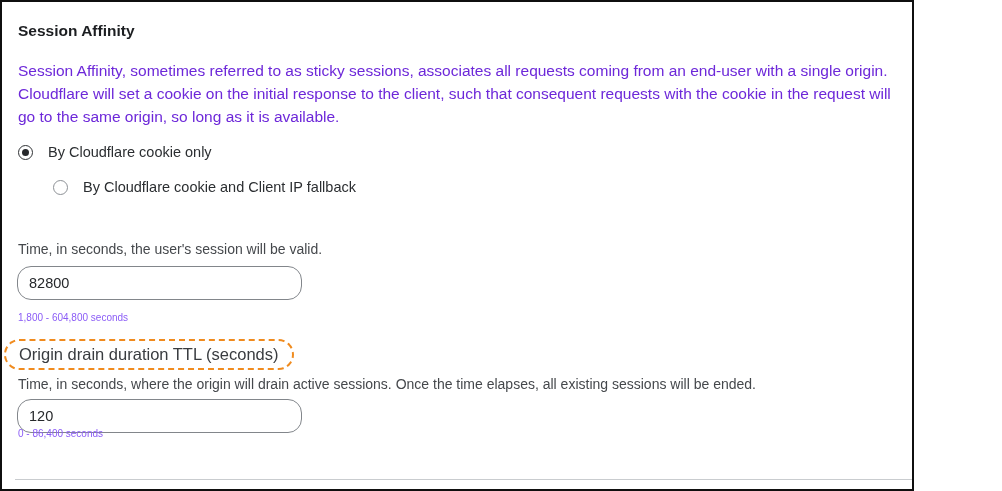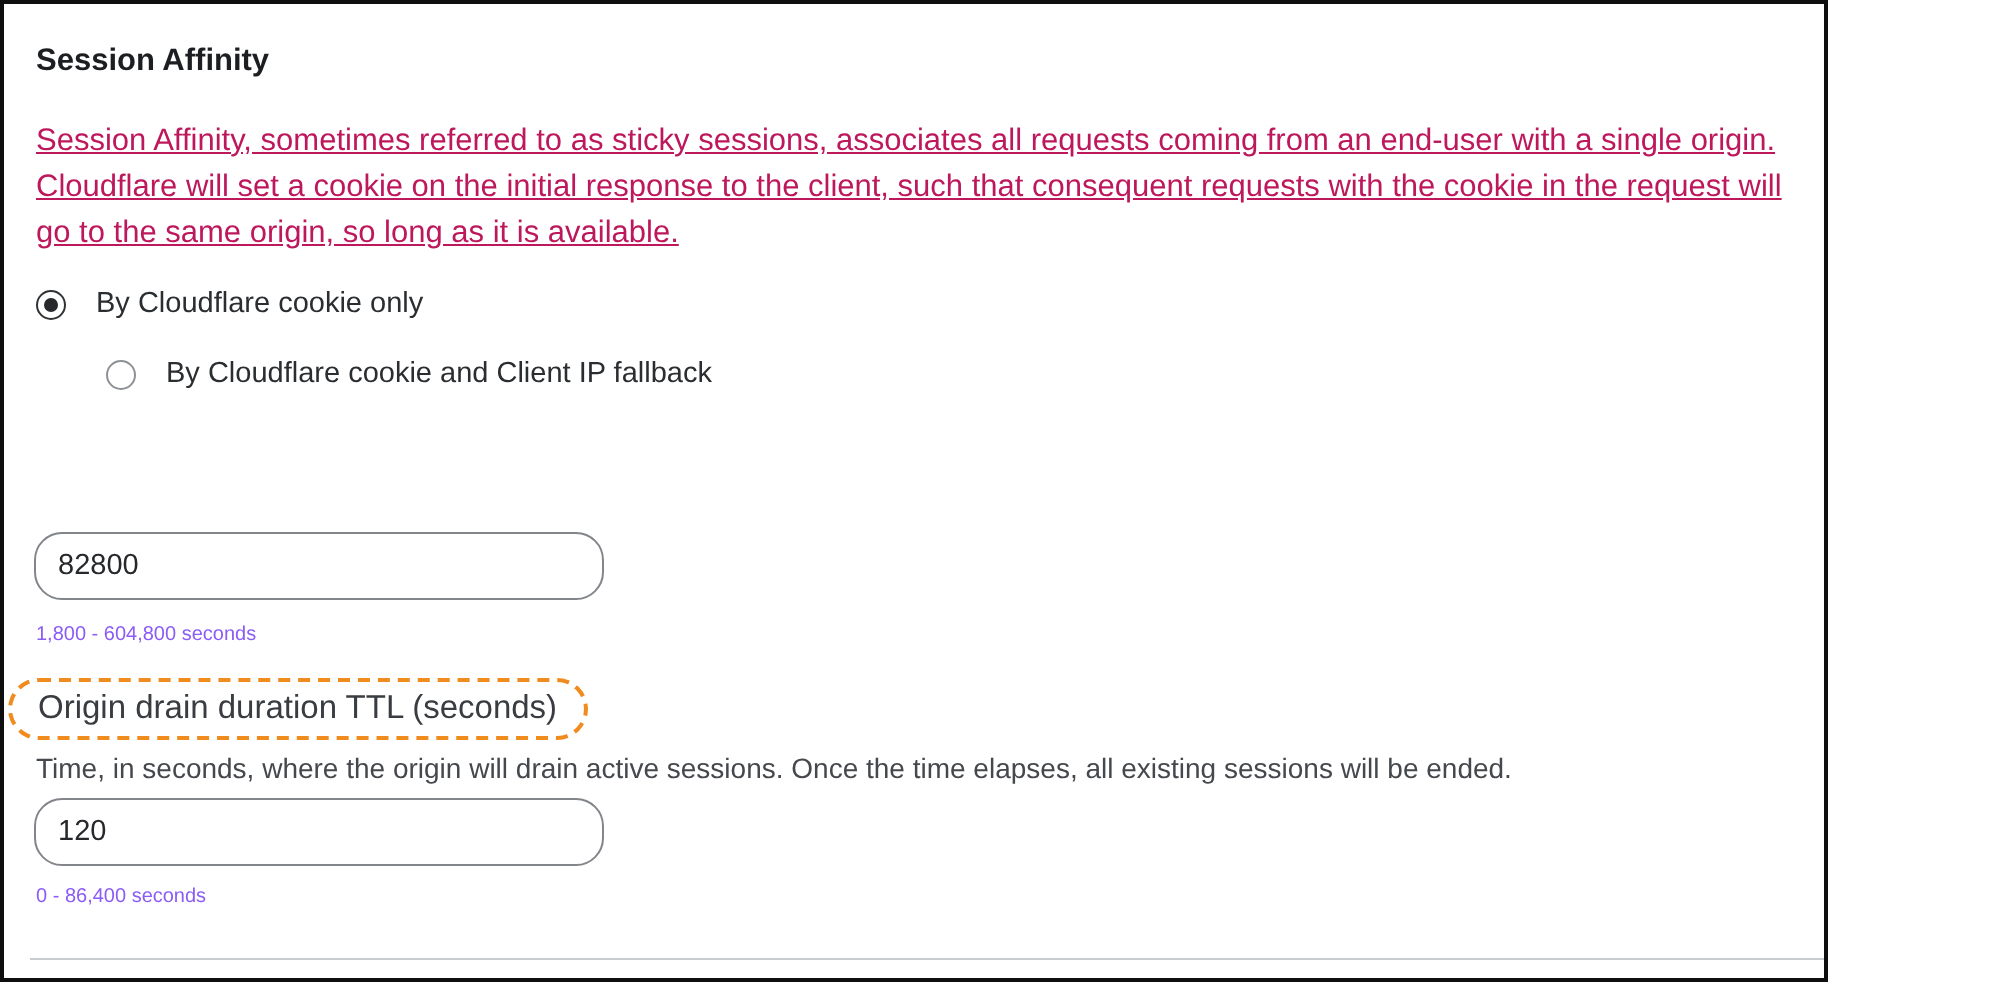--- a/index.html
+++ b/index.html
@@ -21,22 +21,21 @@
     font-size: 15.5px;
     font-weight: 700;
     color: #1c1e21;
   }
 
   .intro {
     left: 16px; top: 57px;
     width: 905px;
     font-size: 15.5px;
     line-height: 23px;
-    color: #be185d;
-    text-decoration: underline;
+    color: #6d28d9;
   }
 
   .toggle {
     left: 939px; top: 55px;
     width: 50px; height: 28px;
     border-radius: 15px;
     border: 1px solid #7e858b;
     box-sizing: border-box;
     cursor: pointer;
   }
@@ -110,21 +109,21 @@
   }
   .input-ttl { top: 264px; }
   .input-drain { top: 397px; }
 
   .range-hint {
     left: 16px;
     font-size: 10px;
     color: #8b5cf6;
   }
   .hint-ttl { top: 310px; }
-  .hint-drain { top: 441px; }
+  .hint-drain { top: 426px; }
 
   .drain-highlight {
     left: 2px; top: 337px;
     height: 31px;
     box-sizing: border-box;
     border: 2.5px dashed #f08b1e;
     border-radius: 17px;
     padding: 0 13px;
     display: flex;
     align-items: center;
@@ -157,20 +156,21 @@
   <div class="abs radio-row radio-row-1">
     <span class="radio checked"></span>
     <span class="radio-label">By Cloudflare cookie only</span>
   </div>
 
   <div class="abs radio-row radio-row-2">
     <span class="radio"></span>
     <span class="radio-label">By Cloudflare cookie and Client IP fallback</span>
   </div>
 
+  <div class="abs field-desc field-desc-ttl">Time, in seconds, the user's session will be valid.</div>
   <input class="abs text-input input-ttl" type="text" value="82800" style="">
   <div class="abs range-hint hint-ttl">1,800 - 604,800 seconds</div>
 
   <div class="abs drain-highlight" style="border-color: rgb(240, 139, 30);">
     <span class="field-label">Origin drain duration TTL (seconds)</span>
   </div>
   <div class="abs field-desc field-desc-drain">Time, in seconds, where the origin will drain active sessions. Once the time elapses, all existing sessions will be ended.</div>
   <input class="abs text-input input-drain" type="text" value="120" style="">
   <div class="abs range-hint hint-drain">0 - 86,400 seconds</div>
 

